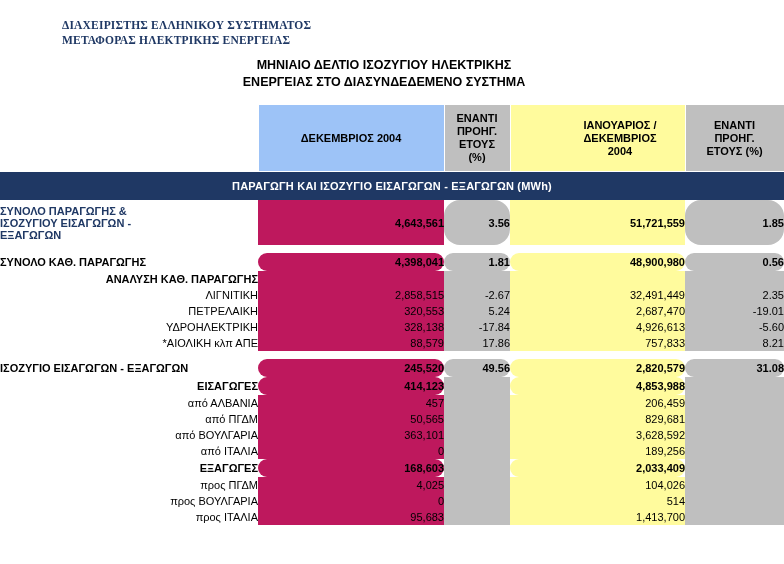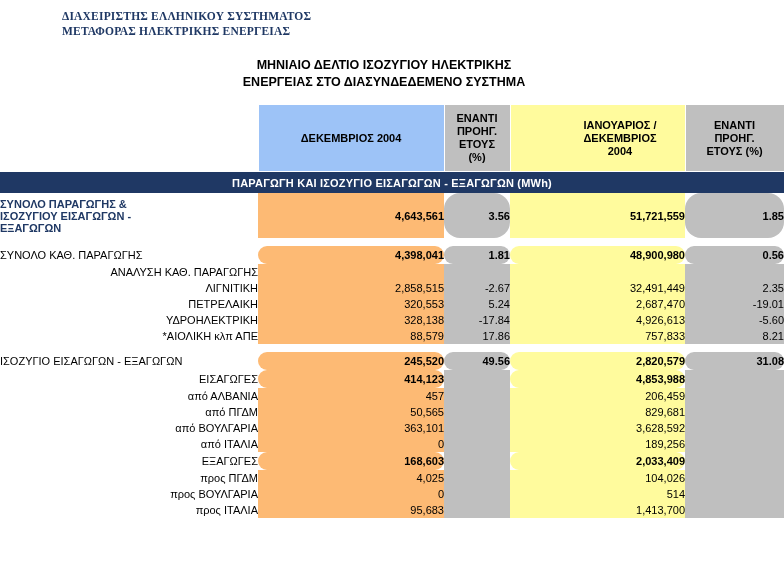--- a/index.html
+++ b/index.html
@@ -14,21 +14,21 @@
     font-size: 11px;
     color: #000000;
     overflow: hidden;
     position: relative;
   }
 
   
   #org-header {
     position: absolute;
     left: 62px;
-    top: 9px;
+    top: 18px;
     font-family: "Liberation Serif", serif;
     font-weight: bold;
     font-size: 11.5px;
     color: #1F3864;
     line-height: 15px;
     letter-spacing: 0.2px;
   }
   #org-header div { white-space: nowrap; }
 
   
@@ -91,41 +91,41 @@
   .hdr.yellow{ background: #FFFB9D; }
   .hdr.empty { background: #ffffff; border: none; }
 
   
   .banner-cell {
     background: #1F3864;
     color: #ffffff;
     font-weight: bold;
     font-size: 13.5px;
     text-align: center;
-    height: 21px;
+    height: 28px;
     letter-spacing: 0.2px;
   }
 
   
   .lbl {
     background: #ffffff;
     padding-right: 8px;
     white-space: pre-line;
   }
   .lbl.left   { text-align: left;  padding-left: 8px; padding-right: 0; }
   .lbl.right  { text-align: right; }
-  .lbl.bold   { font-weight: normal; }
+  .lbl.bold   { font-weight: bold; }
   .lbl.navy   { color: #1F3864; font-weight: bold; }
 
   .val {
     text-align: right;
     padding-right: 9px;
     white-space: nowrap;
   }
-  .val.blue   { background: #fdba74; }
+  .val.blue   { background: #be185d; }
   .val.gray   { background: #BFBFBF; }
   .val.yellow { background: #FFFB9D; }
   .val.big    { font-size: 12.5px; font-weight: bold; }
   .val.med    { font-size: 11.5px; font-weight: bold; border-radius: 16px; }
 
   tr.r-tall td  { height: 45px; }
   tr.r-norm td  { height: 16px; }
   tr.r-head td  { height: 18px; }
 
   

